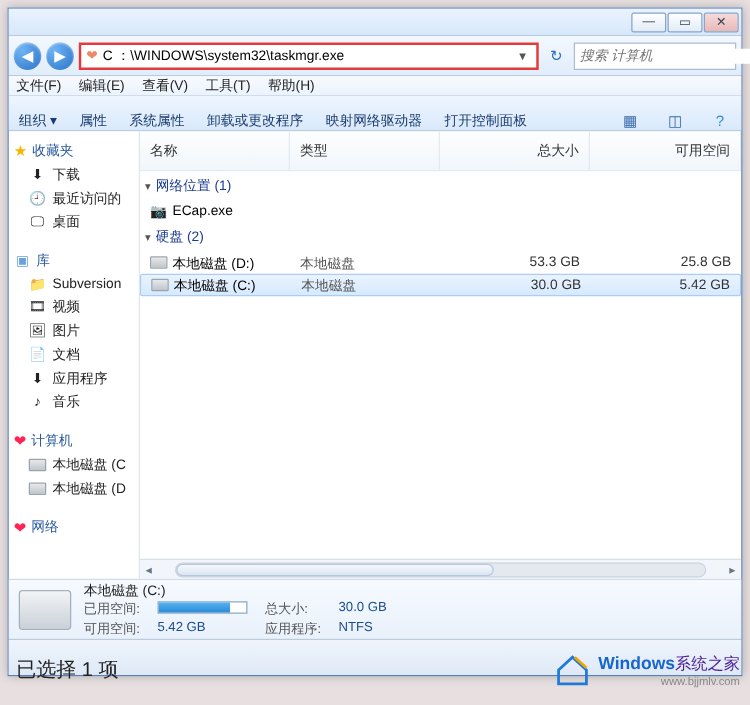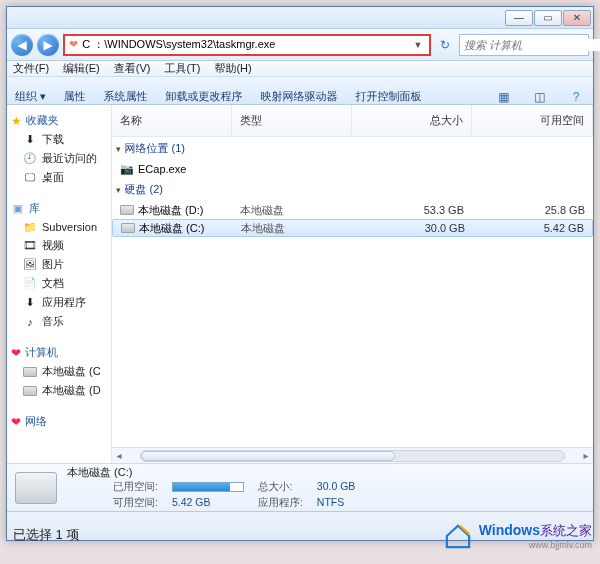--- a/index.html
+++ b/index.html
@@ -63,28 +63,28 @@
 .drive-icon { width: 14px; height: 10px; background: linear-gradient(to bottom,#e8e8e8,#bfc6cd); border: 1px solid #9aa4af; border-radius: 1px; display: inline-block; }
 
 .hscroll { height: 16px; border-top: 1px solid #d8e0ea; background: #f2f5f9; display: flex; align-items: center; }
 .hs-track { flex: 1; height: 12px; margin: 0 14px; background: #e4e9f0; border: 1px solid #cbd4e0; border-radius: 6px; position: relative; }
 .hs-thumb { position: absolute; left: 0; top: 0; height: 100%; width: 60%; background: linear-gradient(to bottom,#f5f8fc,#dbe5f1); border: 1px solid #b8c8dc; border-radius: 6px; }
 .hs-btn { width: 14px; text-align: center; color: #678; font-size: 10px; }
 
 
 .details { height: 48px; border-top: 1px solid #cfdceb; background: linear-gradient(to bottom,#f6faff,#e9f1fb); display: flex; align-items: center; padding: 4px 8px; gap: 10px; font-size: 11px; }
 .big-drive { width: 42px; height: 32px; background: linear-gradient(to bottom,#f2f4f6,#c9d1d8); border: 1px solid #a6b0ba; border-radius: 3px; }
-.det-grid { display: grid; grid-template-columns: auto auto auto auto; column-gap: 14px; row-gap: 2px; font-size: 10.5px; margin-left: 46px; }
+.det-grid { display: grid; grid-template-columns: auto auto auto auto; column-gap: 14px; row-gap: 2px; font-size: 10.5px; }
 .det-label { color: #555; }
 .det-val { color: #1a4c8e; }
 .usage-bar { width: 72px; height: 10px; border: 1px solid #8aa6c6; background: #fff; display: inline-block; vertical-align: middle; position: relative; }
 .usage-fill { position: absolute; left: 0; top: 0; height: 100%; width: 82%; background: linear-gradient(to bottom,#55b2f0,#2a8ad6); }
 
 
-.status { height: 18px; background: linear-gradient(to bottom,#eef4fc,#dfe9f6); border-top: 1px solid #b8ccde; font-size: 13px; padding: 14px 6px; color: #222; }
+.status { height: 18px; background: linear-gradient(to bottom,#eef4fc,#dfe9f6); border-top: 1px solid #b8ccde; font-size: 16px; padding: 14px 6px; color: #222; }
 
 
 .watermark { position: absolute; right: 8px; bottom: 14px; display: flex; align-items: center; gap: 6px; font-size: 14px; color: #1666d0; }
 .wm-house { width: 30px; height: 26px; position: relative; }
 .wm-house svg { width: 100%; height: 100%; }
 .wm-sub { font-size: 9px; color: #888; display: block; text-align: right; }
 </style>
 </head>
 <body>
 

